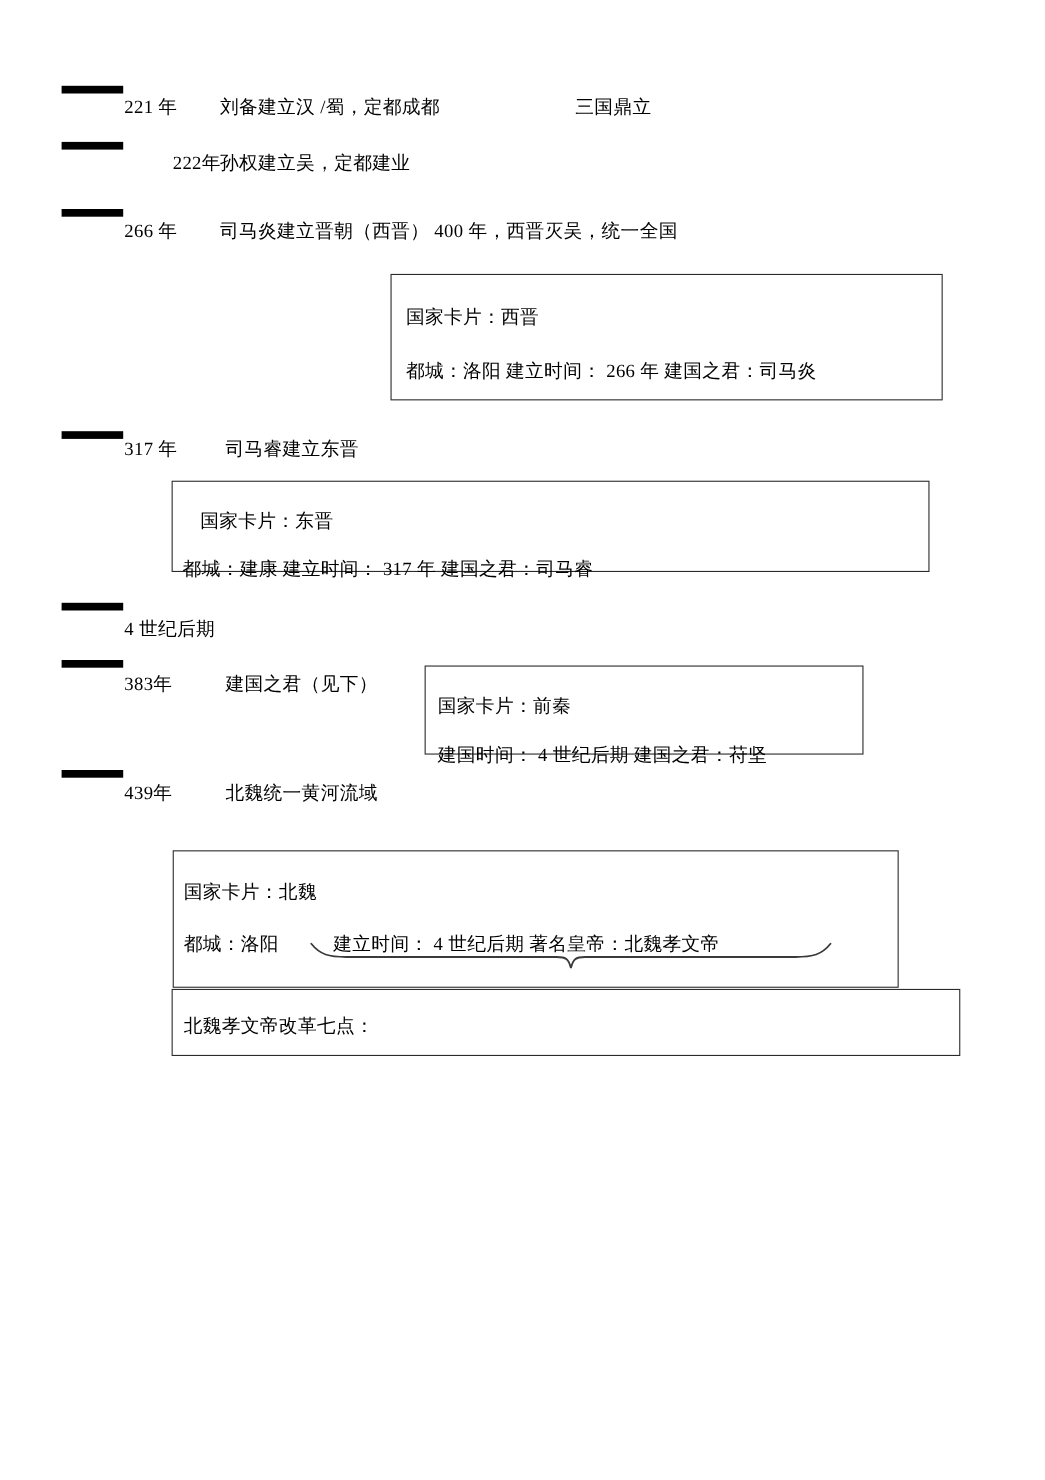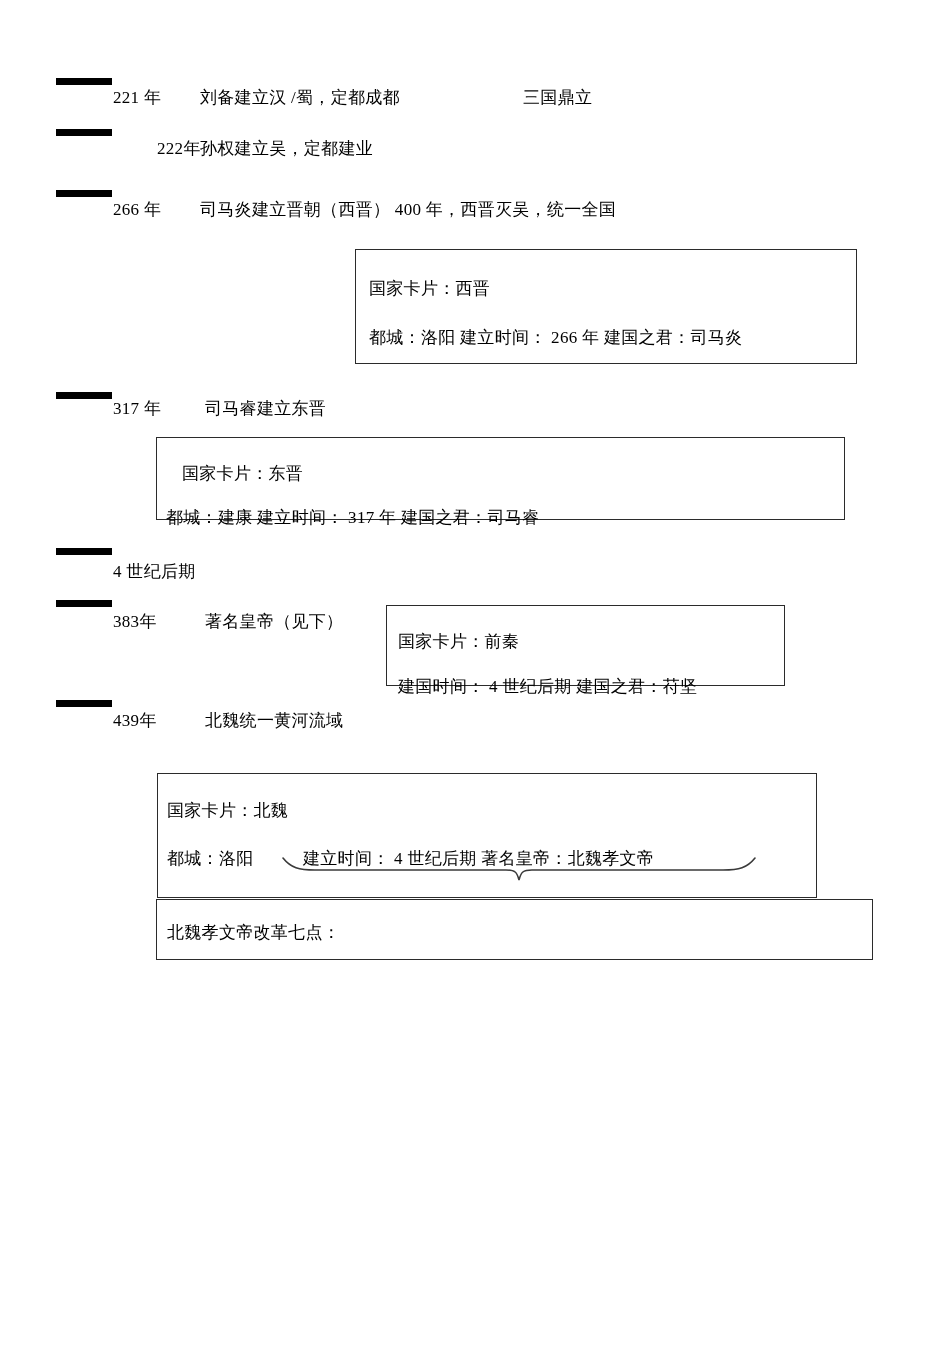--- a/index.html
+++ b/index.html
@@ -92,21 +92,21 @@
 
   <div class="card" style="left:156px; top:437px; width:689px; height:83px;"></div>
   <div class="card-line" style="left:166px; top:465px;margin-left:16px;">国家卡片：东晋</div>
   <div class="card-line" style="left:166px; top:509px;">都城：建康    建立时间： 317 年   建国之君：司马睿</div>
 
   <div class="bullet" style="left:56px; top:548px;"></div>
   <div class="year" style="left:113px; top:563px;text-align:right;">4 世纪后期</div>
 
   <div class="bullet" style="left:56px; top:600px;"></div>
   <div class="year" style="left:113px; top:613px;">383年</div>
-  <div class="desc" style="left:205px; top:613px;">著名皇帝（见下）</div>
+  <div class="desc" style="left:205px; top:613px;">建国之君（见下）</div>
 
   <div class="card" style="left:386px; top:605px; width:399px; height:81px;"></div>
   <div class="card-line" style="left:398px; top:633px;">国家卡片：前秦</div>
   <div class="card-line" style="left:398px; top:678px;">建国时间： 4 世纪后期    建国之君：苻坚</div>
 
   <div class="bullet" style="left:56px; top:700px;"></div>
   <div class="year" style="left:113px; top:712px;">439年</div>
   <div class="desc" style="left:205px; top:712px;">北魏统一黄河流域</div>
 
   <div class="card" style="left:157px; top:773px; width:660px; height:125px;"></div>

